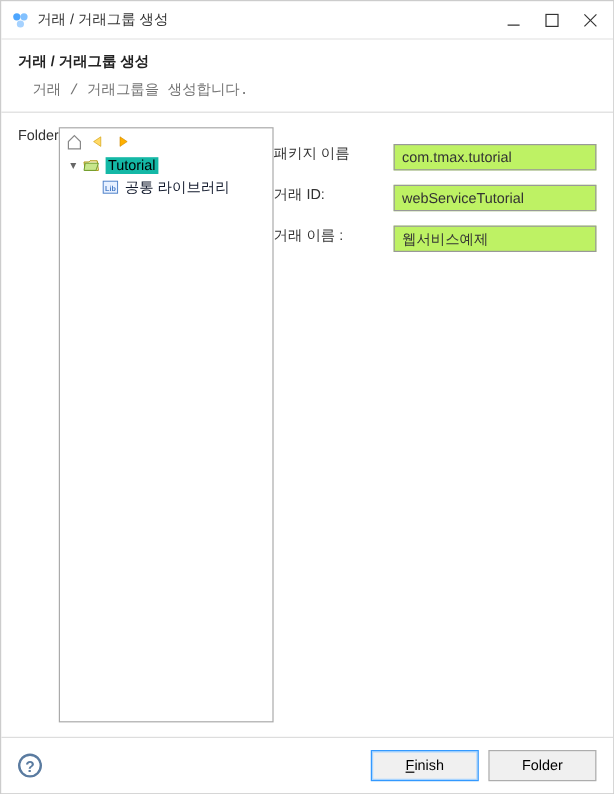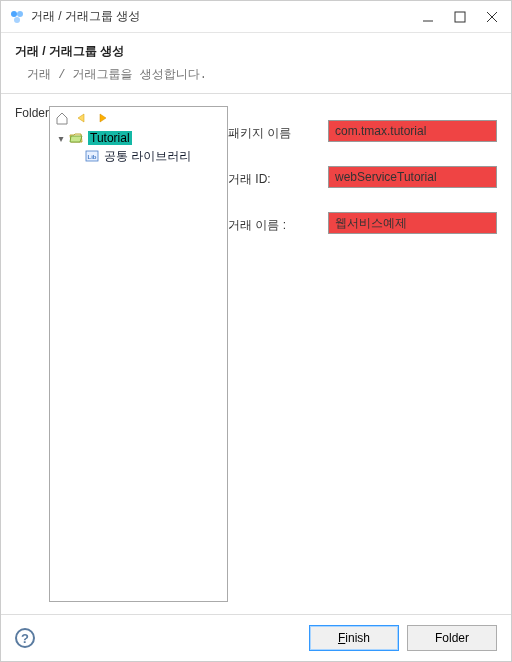--- a/index.html
+++ b/index.html
@@ -130,33 +130,33 @@
       color: #0f172a;
     }
     .tree-child {
       padding-left: 30px;
     }
     .form-area {
       margin-top: 14px;
     }
     .form-row {
       display: flex;
-      align-items: flex-end;
-      margin-bottom: 24px;
+      align-items: flex-start;
+      margin-bottom: 12px;
     }
     .form-label {
       width: 100px;
       font-size: 12px;
       color: #333;
     }
     .form-input {
       flex: 1;
       height: 22px;
       border: 1px solid #999;
-      background: #ef4444;
+      background: #bef264;
       padding: 0 6px;
       font-size: 12px;
       color: #333;
     }
     .footer {
       border-top: 1px solid #ddd;
       padding: 10px 14px;
       display: flex;
       align-items: center;
       justify-content: space-between;

